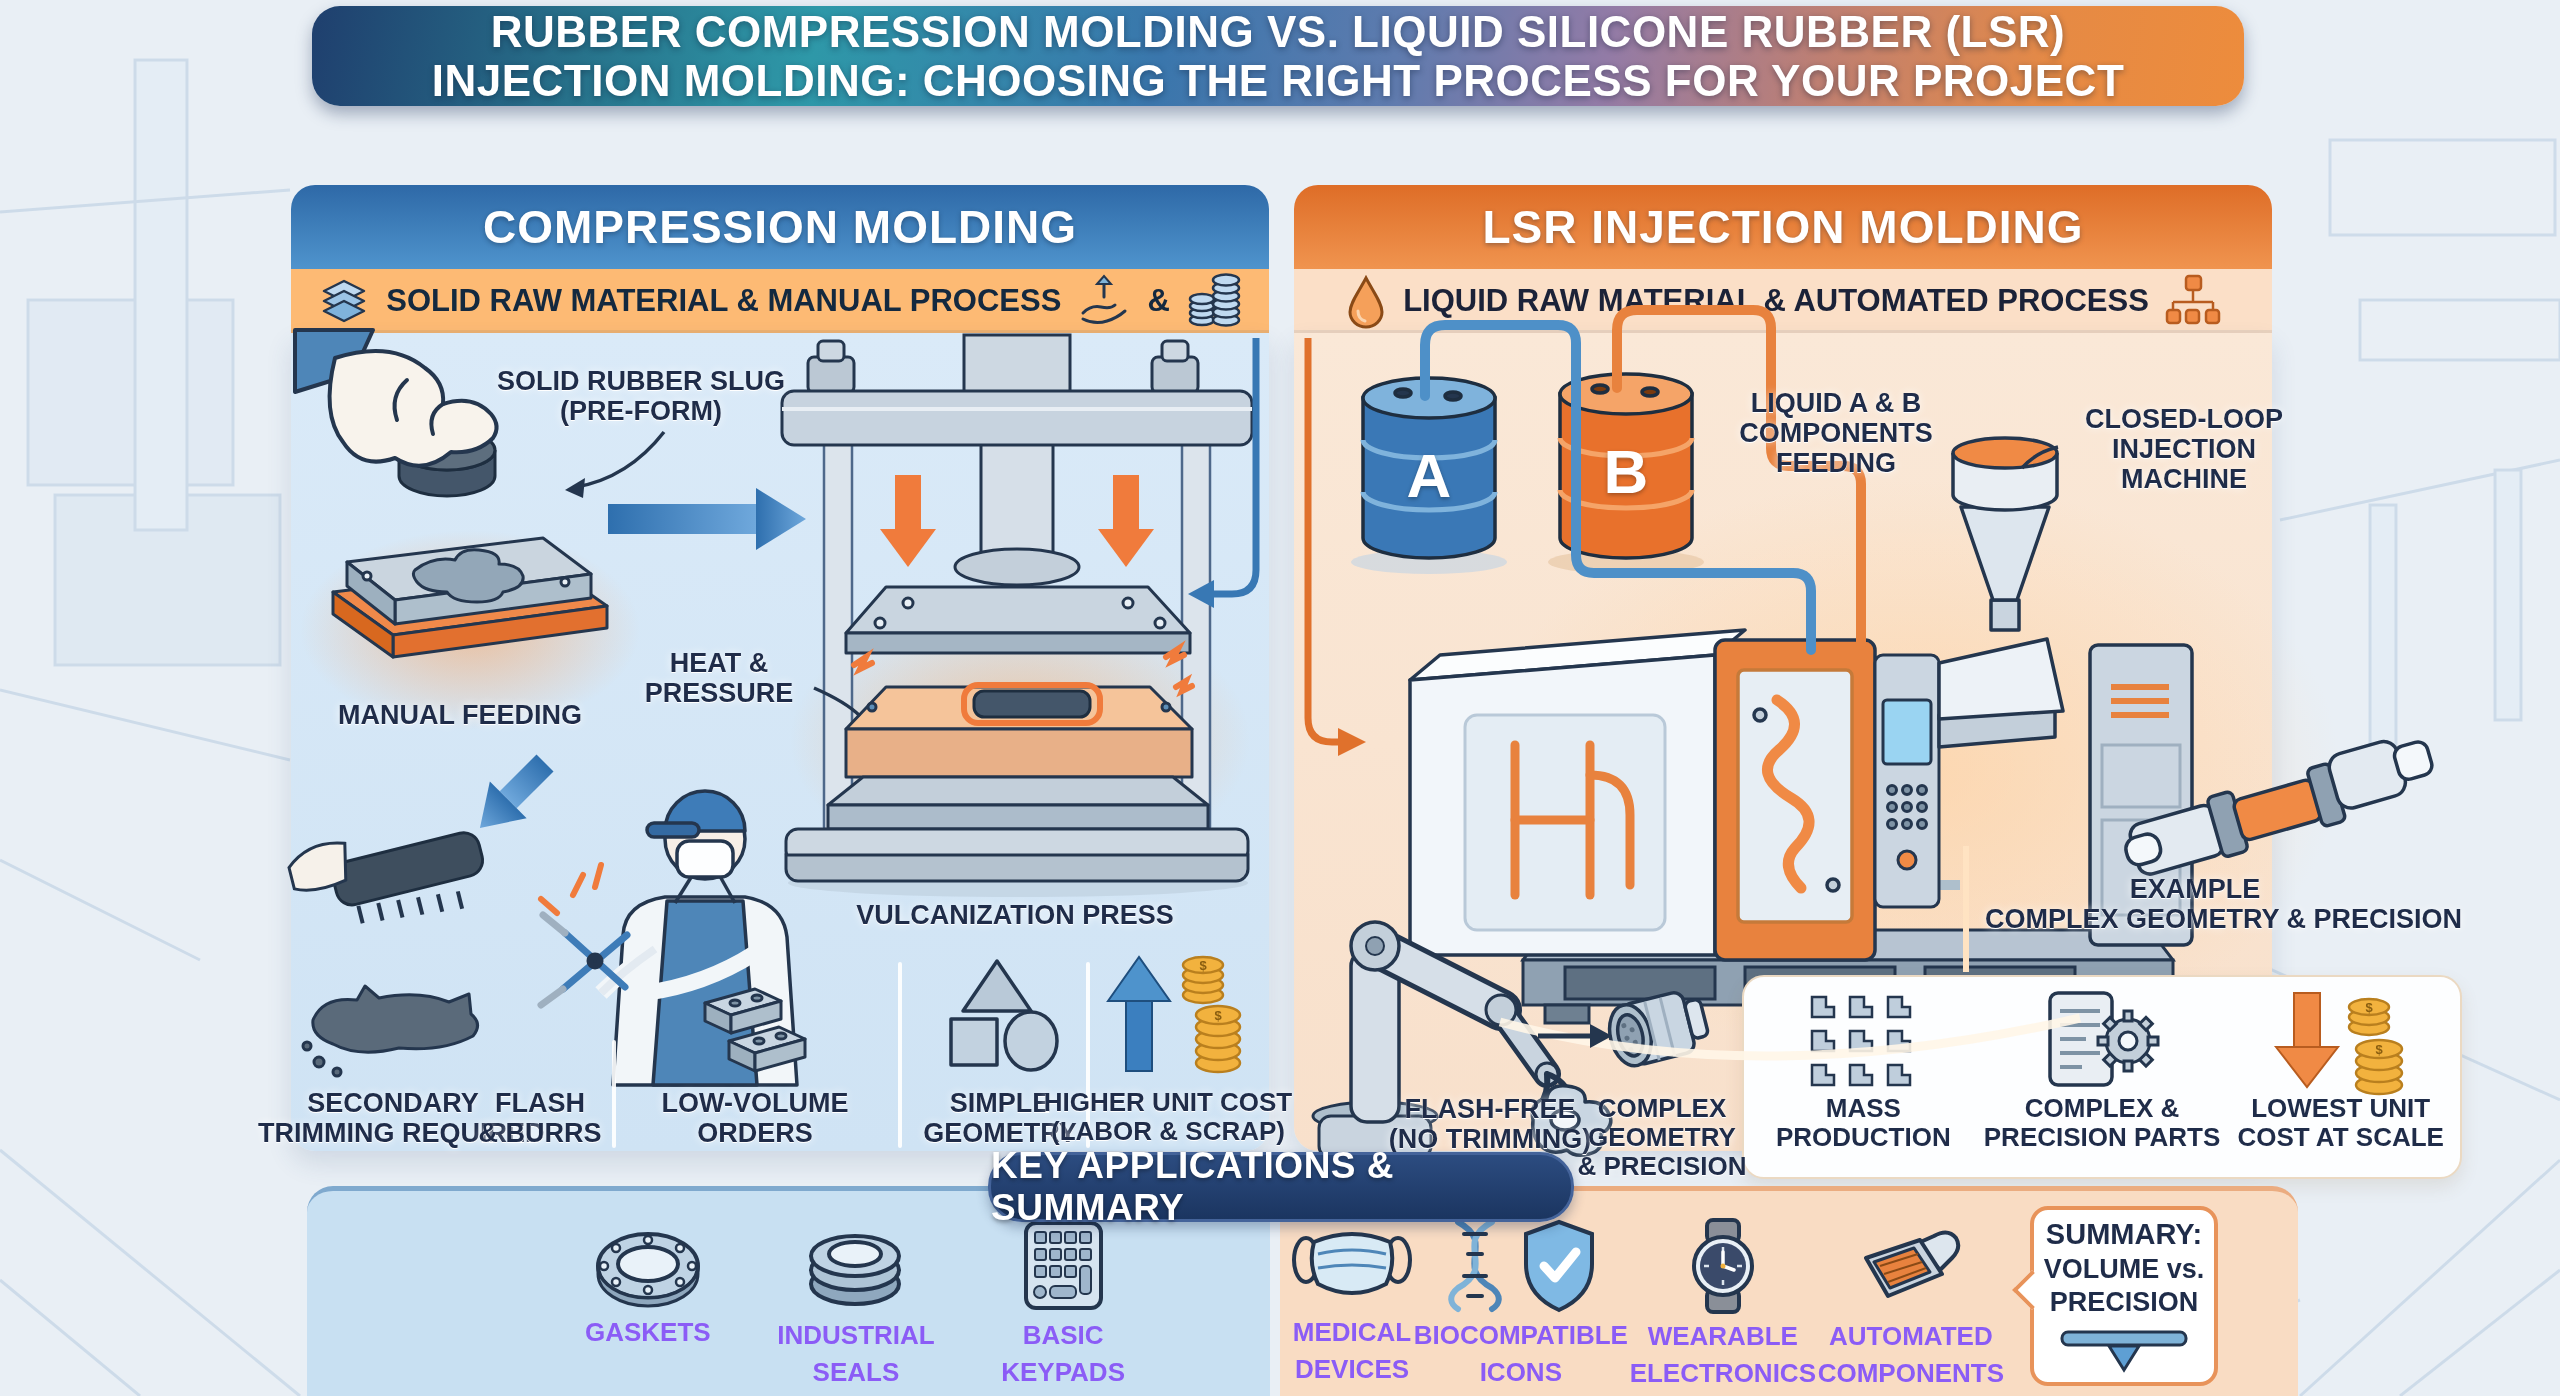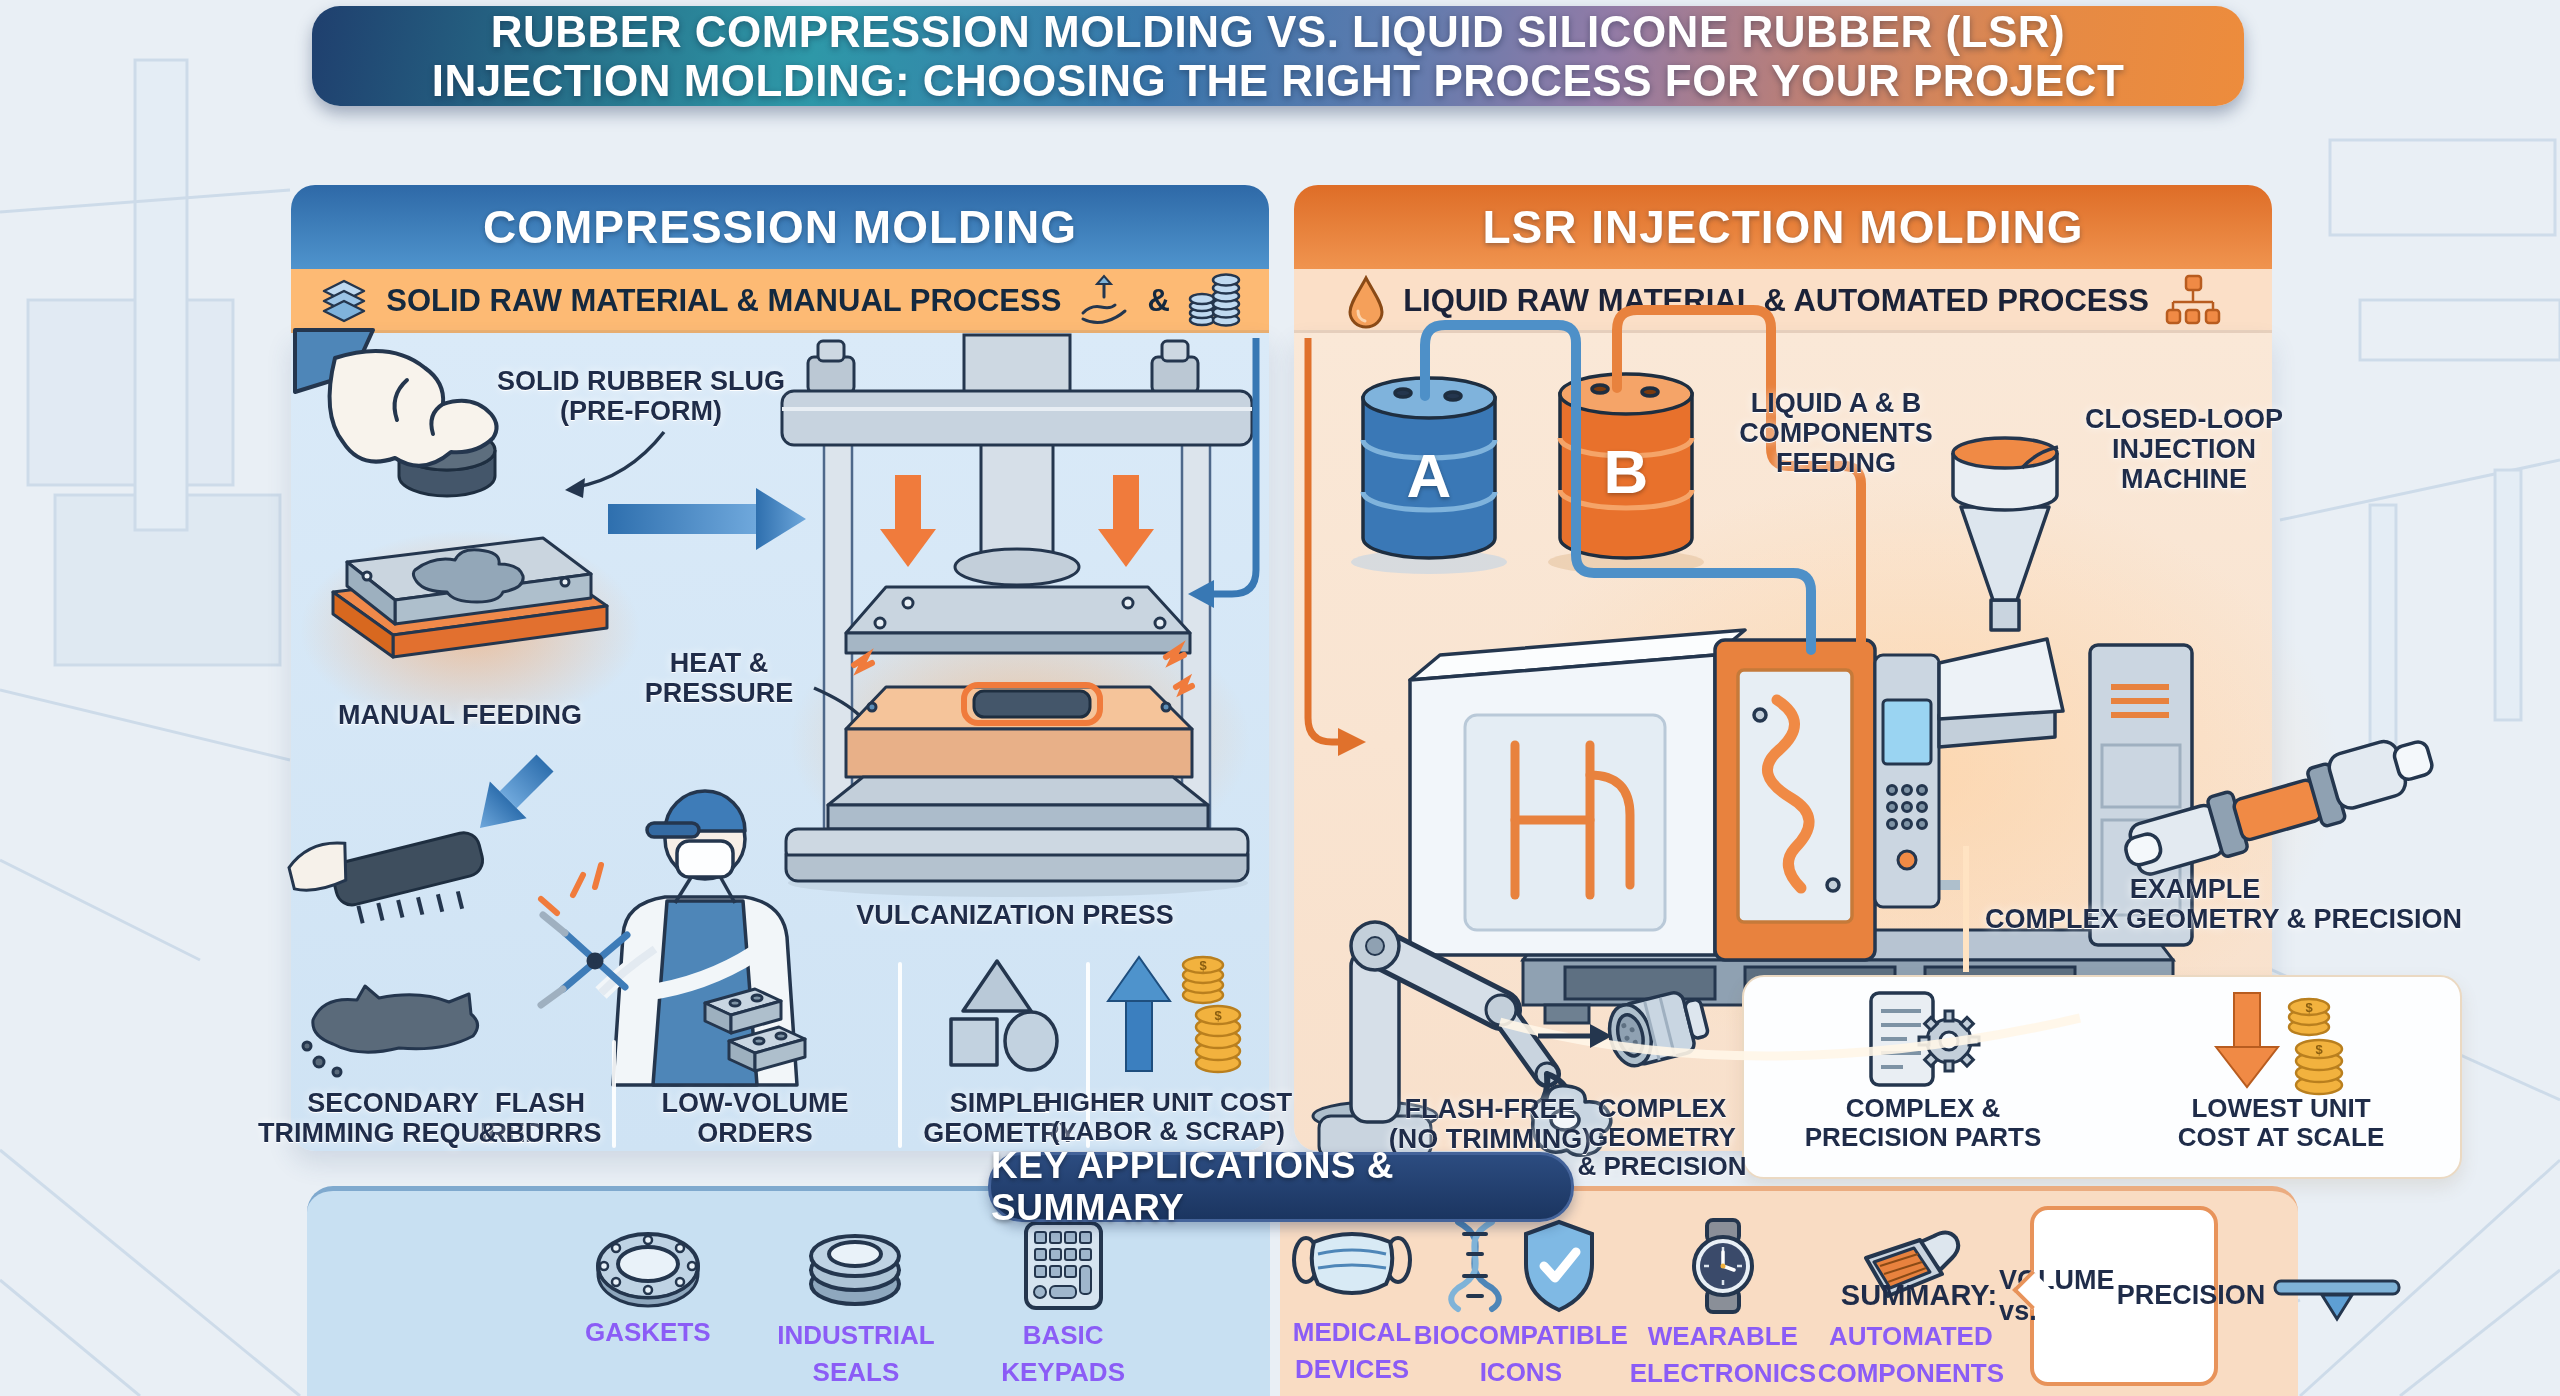--- a/index.html
+++ b/index.html
@@ -42,21 +42,21 @@
   .band-right{left:1280px;width:1018px;background:#F9DCC3;border-top:5px solid #EBAC80;}
   .pill{left:988px;top:1152px;width:580px;height:64px;border-radius:34px;
     background:linear-gradient(180deg,#2C4C80,#1B3560);border:3px solid #44639A;
     display:flex;align-items:center;justify-content:center;box-shadow:0 6px 12px rgba(20,40,80,.3);}
   .pill span{color:#fff;font-weight:bold;font-size:37px;letter-spacing:.5px;text-shadow:0 2px 4px rgba(0,0,0,.35);}
   .apps{display:flex;justify-content:space-between;align-items:flex-start;}
   .app{display:flex;flex-direction:column;align-items:center;gap:8px;}
   .app .lbl2{font-weight:bold;color:#8b5cf6;text-align:center;font-size:26px;line-height:1.12;}
 
   .bubble{left:2030px;top:1206px;width:180px;height:172px;background:#fff;border:4px solid #E8935A;
-    border-radius:18px;display:flex;flex-direction:row;align-items:center;justify-content:center;gap:2px;}
+    border-radius:18px;display:flex;flex-direction:column;align-items:center;justify-content:center;gap:2px;}
   .bubble-tail{position:absolute;left:-16px;top:66px;width:24px;height:24px;background:#fff;
     border-left:4px solid #E8935A;border-bottom:4px solid #E8935A;transform:rotate(45deg);}
   .bubble div{font-weight:bold;color:#1F2C49;line-height:1.15;}
 
   .fbox{left:1742px;top:975px;width:716px;height:200px;background:#FDFEFF;border:2px solid #EBD9C2;
     border-radius:22px;box-shadow:0 8px 18px rgba(120,90,50,.12);display:flex;}
   .fcol{flex:1;display:flex;flex-direction:column;align-items:center;justify-content:flex-start;padding-top:12px;}
   .fcol .lbl2{font-weight:bold;color:#1F2C49;text-align:center;font-size:26px;line-height:1.1;}
   .divider{position:absolute;width:4px;background:rgba(255,255,255,.9);border-radius:2px;}
 
@@ -485,20 +485,37 @@
       <rect x="-6" y="74" width="34" height="28" rx="12" fill="#F4F8FB"></rect>
       <rect x="86" y="56" width="26" height="62" rx="6" fill="#8FA1B2"></rect>
       <rect x="110" y="66" width="82" height="42" rx="8" fill="#F08A45"></rect>
       <rect x="190" y="56" width="24" height="60" rx="6" fill="#8FA1B2"></rect>
       <rect x="212" y="50" width="70" height="56" rx="14" fill="#E3EAF1"></rect>
       <rect x="278" y="60" width="34" height="34" rx="10" fill="#F4F8FB"></rect>
     </g>
   </svg>
 
   <div class="abs fbox">
+    <div class="fcol">
+      <svg width="130" height="105" viewBox="0 0 130 105">
+        <g stroke="#24364E" stroke-width="2.5" fill="#BFCEDC">
+          <path d="M14,8 h14 v10 h8 v10 h-22 Z"></path>
+            <path d="M52,8 h14 v10 h8 v10 h-22 Z"></path>
+            <path d="M90,8 h14 v10 h8 v10 h-22 Z"></path>
+          <path d="M14,42 h14 v10 h8 v10 h-22 Z"></path>
+            <path d="M52,42 h14 v10 h8 v10 h-22 Z"></path>
+            <path d="M90,42 h14 v10 h8 v10 h-22 Z"></path>
+          <path d="M14,76 h14 v10 h8 v10 h-22 Z"></path>
+            <path d="M52,76 h14 v10 h8 v10 h-22 Z"></path>
+            <path d="M90,76 h14 v10 h8 v10 h-22 Z"></path>
+        </g>
+      </svg>
+      <div class="lbl2">MASS</div>
+      <div class="lbl2">PRODUCTION</div>
+    </div>
     <div class="fcol">
       <svg width="120" height="105" viewBox="0 0 120 105">
         <rect x="8" y="4" width="62" height="92" rx="8" fill="#E9EEF3" stroke="#24364E" stroke-width="3.5"></rect>
         <g stroke="#7E93A5" stroke-width="4">
             <line x1="18" y1="22" x2="58" y2="22"></line>
             <line x1="18" y1="36" x2="58" y2="36"></line>
             <line x1="18" y1="50" x2="44" y2="50"></line>
             <line x1="18" y1="64" x2="58" y2="64"></line>
             <line x1="18" y1="78" x2="40" y2="78"></line>
           </g>

